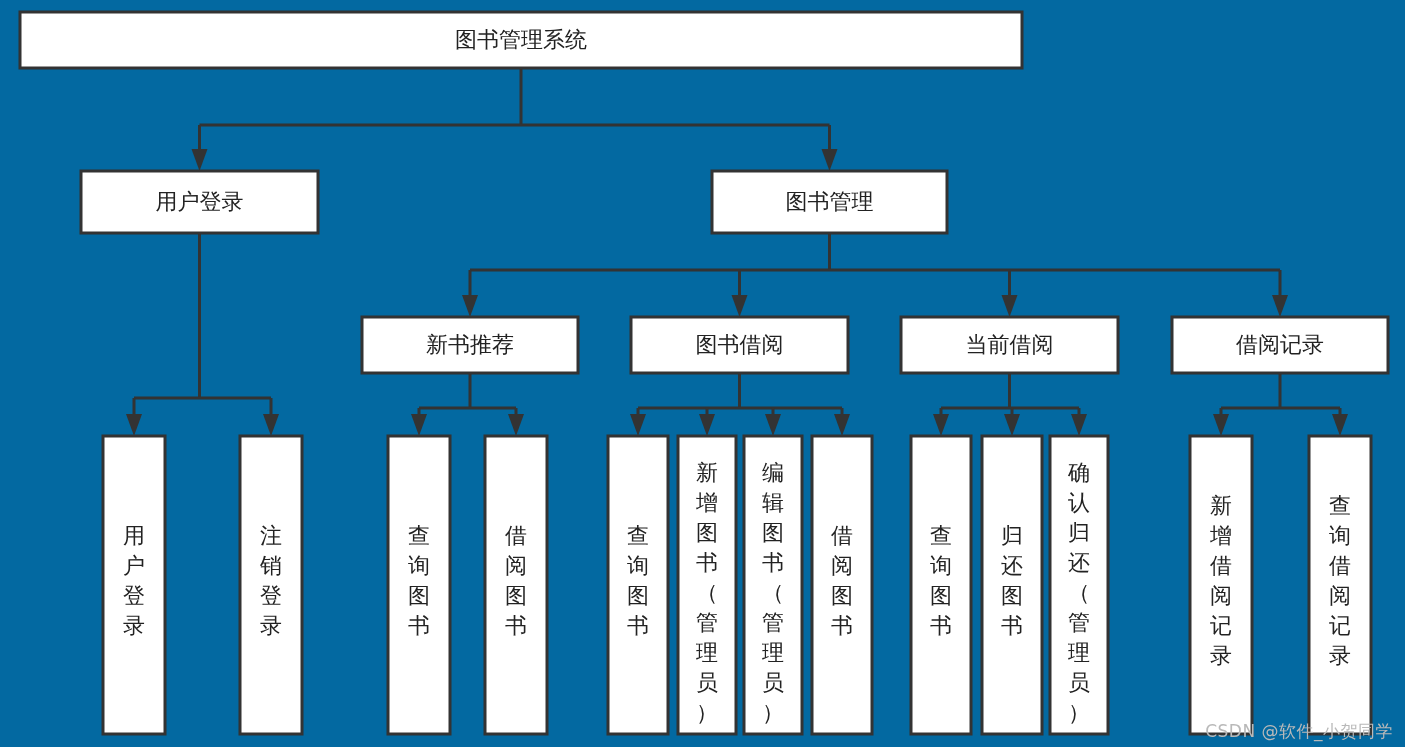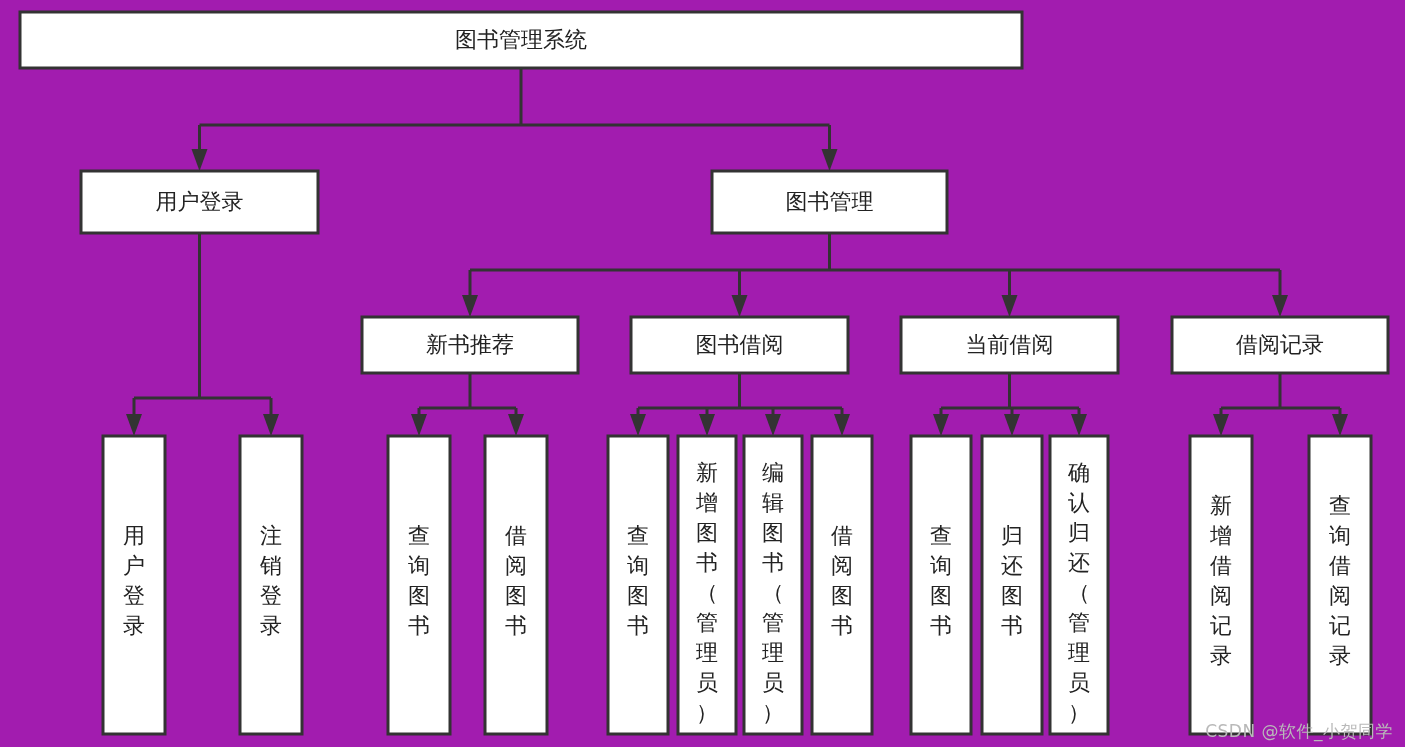--- a/index.html
+++ b/index.html
@@ -10,21 +10,21 @@
   body {
     font-family: "DejaVu Sans", "Liberation Sans", sans-serif;
     width: 1405px;
     height: 747px;
     overflow: hidden;
   }
   #diagram-root {
     position: relative;
     width: 1405px;
     height: 747px;
-    background: #a21caf;
+    background: #0369a1;
   }
   svg#flow-svg {
     position: absolute;
     left: 0;
     top: 0;
     width: 1405px;
     height: 747px;
     display: block;
   }
   .node-box {

